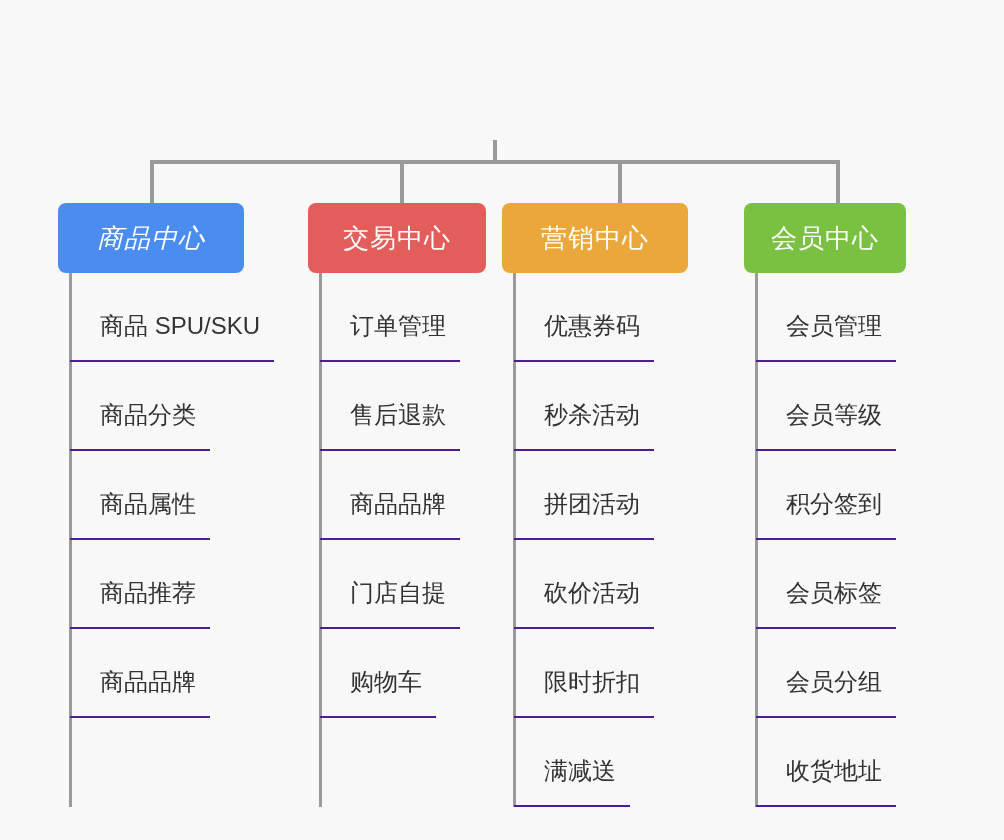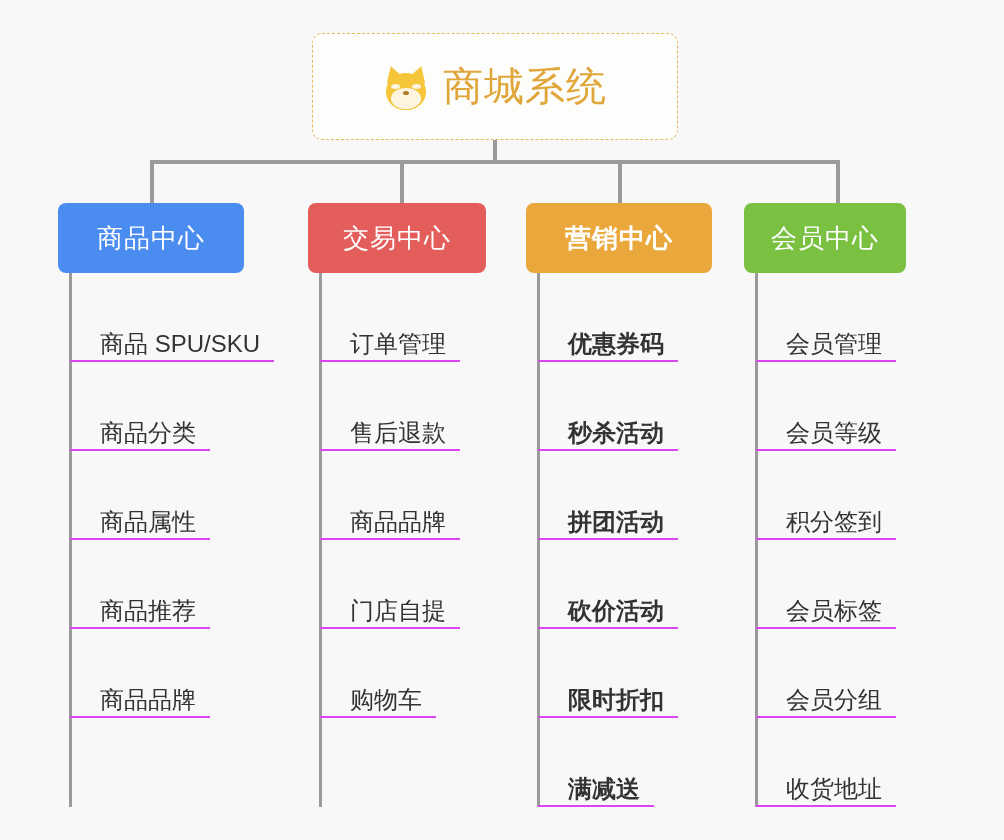--- a/index.html
+++ b/index.html
@@ -138,56 +138,42 @@
     height: 89px;
     display: flex;
     align-items: flex-end;
     box-sizing: border-box;
   }
   .leaf-label {
     display: inline-block;
     font-size: 24px;
     color: #333333;
     white-space: nowrap;
-    padding: 0 14px 4px 30px;
-    border-bottom: 2px solid #d946ef;
+    padding: 0 14px 22px 30px;
+    border-bottom: 2px solid #4c1d95;
     line-height: 1.05;
   }
 </style>
 </head>
 <body>
 
 <div id="canvas">
 
-  <div class="root-node">
-    <span class="root-emoji">
-      <span class="dog">
-        <span class="ear l"></span>
-        <span class="ear r"></span>
-        <span class="head"></span>
-        <span class="muzzle"></span>
-        <span class="eye l"></span>
-        <span class="eye r"></span>
-        <span class="nose"></span>
-      </span>
-    </span>
-    <span class="root-title">商城系统</span>
-  </div>
 
   <div class="conn" style="left:493px; top:140px; width:4px; height:24px;"></div>
 
   <div class="conn" style="left:150px; top:160px; width:690px; height:4px;"></div>
 
   <div class="conn" style="left:150px; top:160px; width:4px; height:45px;"></div>
   <div class="conn" style="left:400px; top:160px; width:4px; height:45px;"></div>
   <div class="conn" style="left:618px; top:160px; width:4px; height:45px;"></div>
   <div class="conn" style="left:836px; top:160px; width:4px; height:45px;"></div>
 
   <div class="column" style="left:58px; width:186px;">
-    <div class="cat-box" style="background:#4a8cf0; width:186px;">
+    <div class="cat-box" style="background:#4a8cf0; width:186px;font-style:italic;">
       <span>商品中心</span>
     </div>
     <div class="leaf-list">
       <div class="spine" style="height:534px;"></div>
       <div class="leaf">
         <span class="leaf-label">商品 SPU/SKU</span>
       </div>
       <div class="leaf">
         <span class="leaf-label">商品分类</span>
       </div>
@@ -220,21 +206,21 @@
       </div>
       <div class="leaf">
         <span class="leaf-label">门店自提</span>
       </div>
       <div class="leaf">
         <span class="leaf-label">购物车</span>
       </div>
     </div>
   </div>
 
-  <div class="column" style="left:526px; width:186px;font-weight:bold;">
+  <div class="column" style="left:502px; width:186px;">
     <div class="cat-box" style="background:#eaa83c; width:186px;">
       <span>营销中心</span>
     </div>
     <div class="leaf-list">
       <div class="spine" style="height:534px;"></div>
       <div class="leaf">
         <span class="leaf-label">优惠券码</span>
       </div>
       <div class="leaf">
         <span class="leaf-label">秒杀活动</span>

